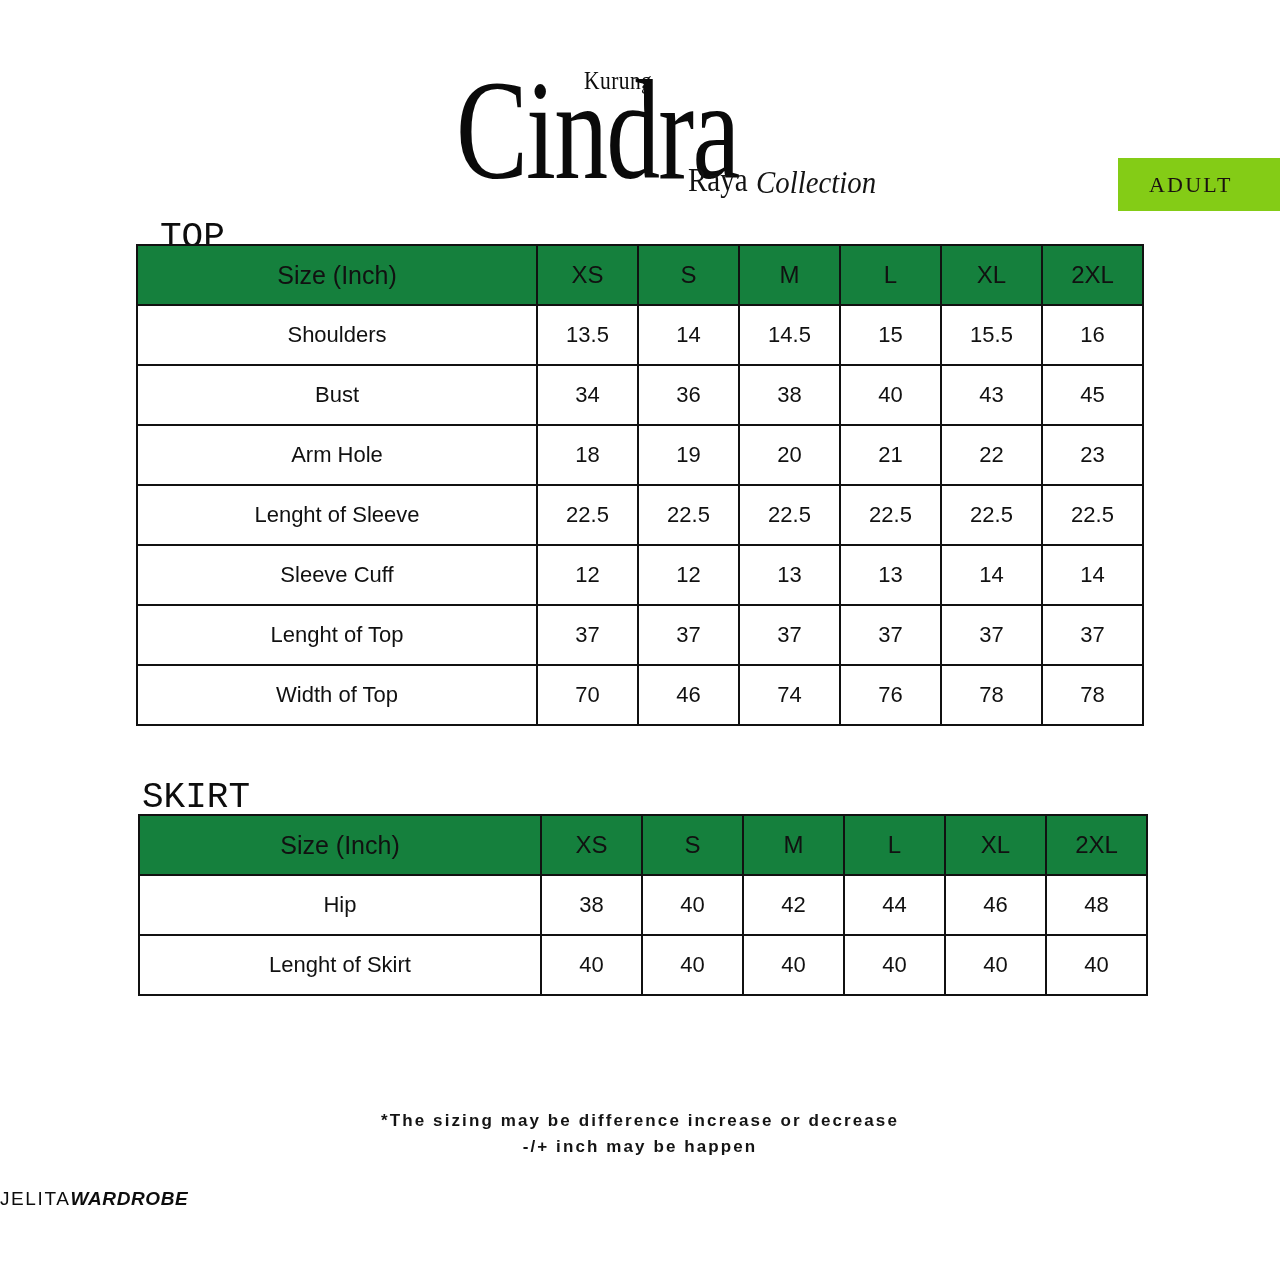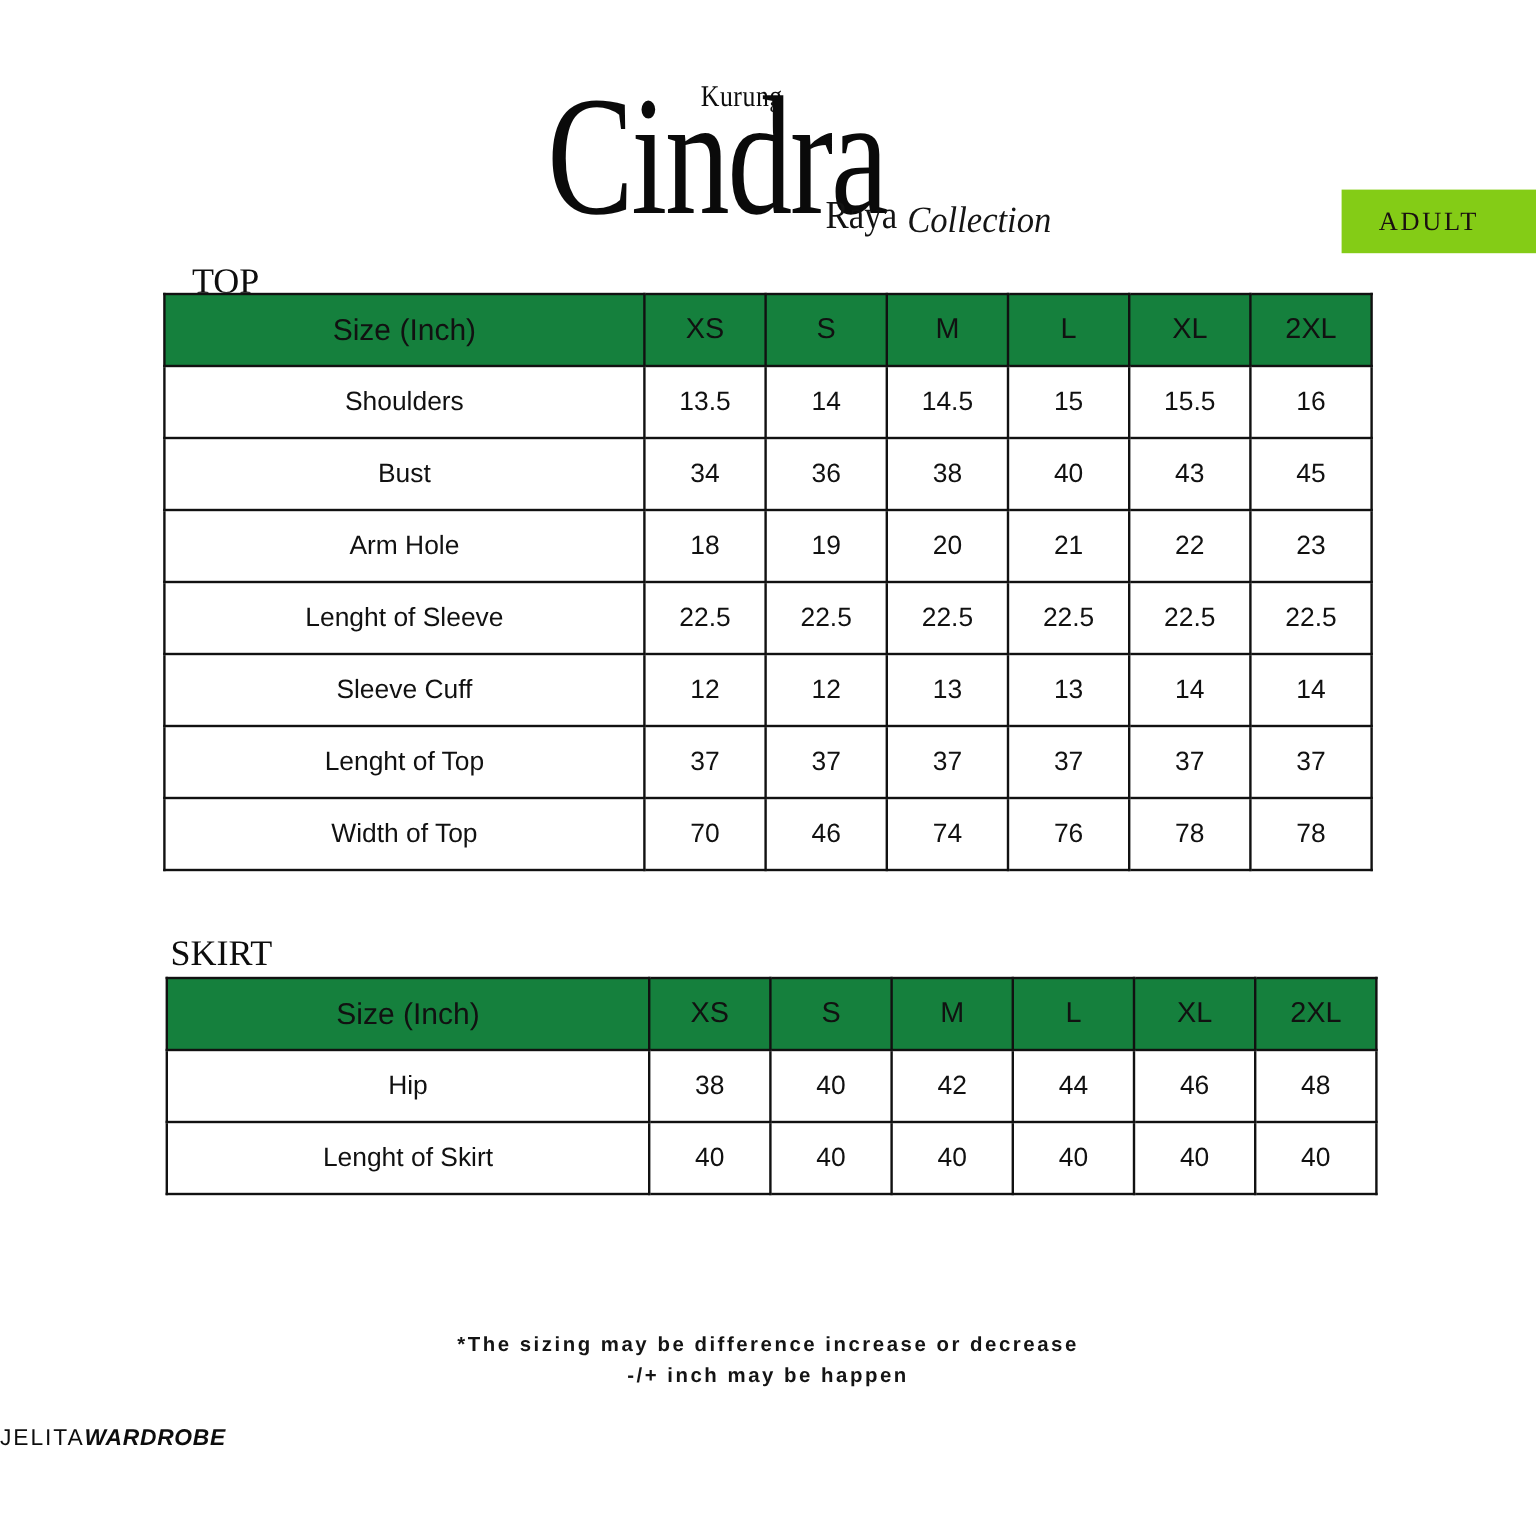--- a/index.html
+++ b/index.html
@@ -97,22 +97,22 @@
     transform: translateY(-50%);
     font-family: "Liberation Serif", serif;
     font-size: 22px;
     letter-spacing: 2.2px;
     color: #1a1010;
   }
 
   
   .section-caption {
     position: absolute;
-    font-family: Liberation Serif, serif;
-    font-size: 30px;
+    font-family: Liberation Mono, monospace;
+    font-size: 36px;
     line-height: 1;
     color: #0d0d0d;
     white-space: nowrap;
   }
   .caption-top   { left: 160px; top: 220px; }
   .caption-skirt { left: 142px; top: 780px; }
 
   
   .size-table {
     position: absolute;

